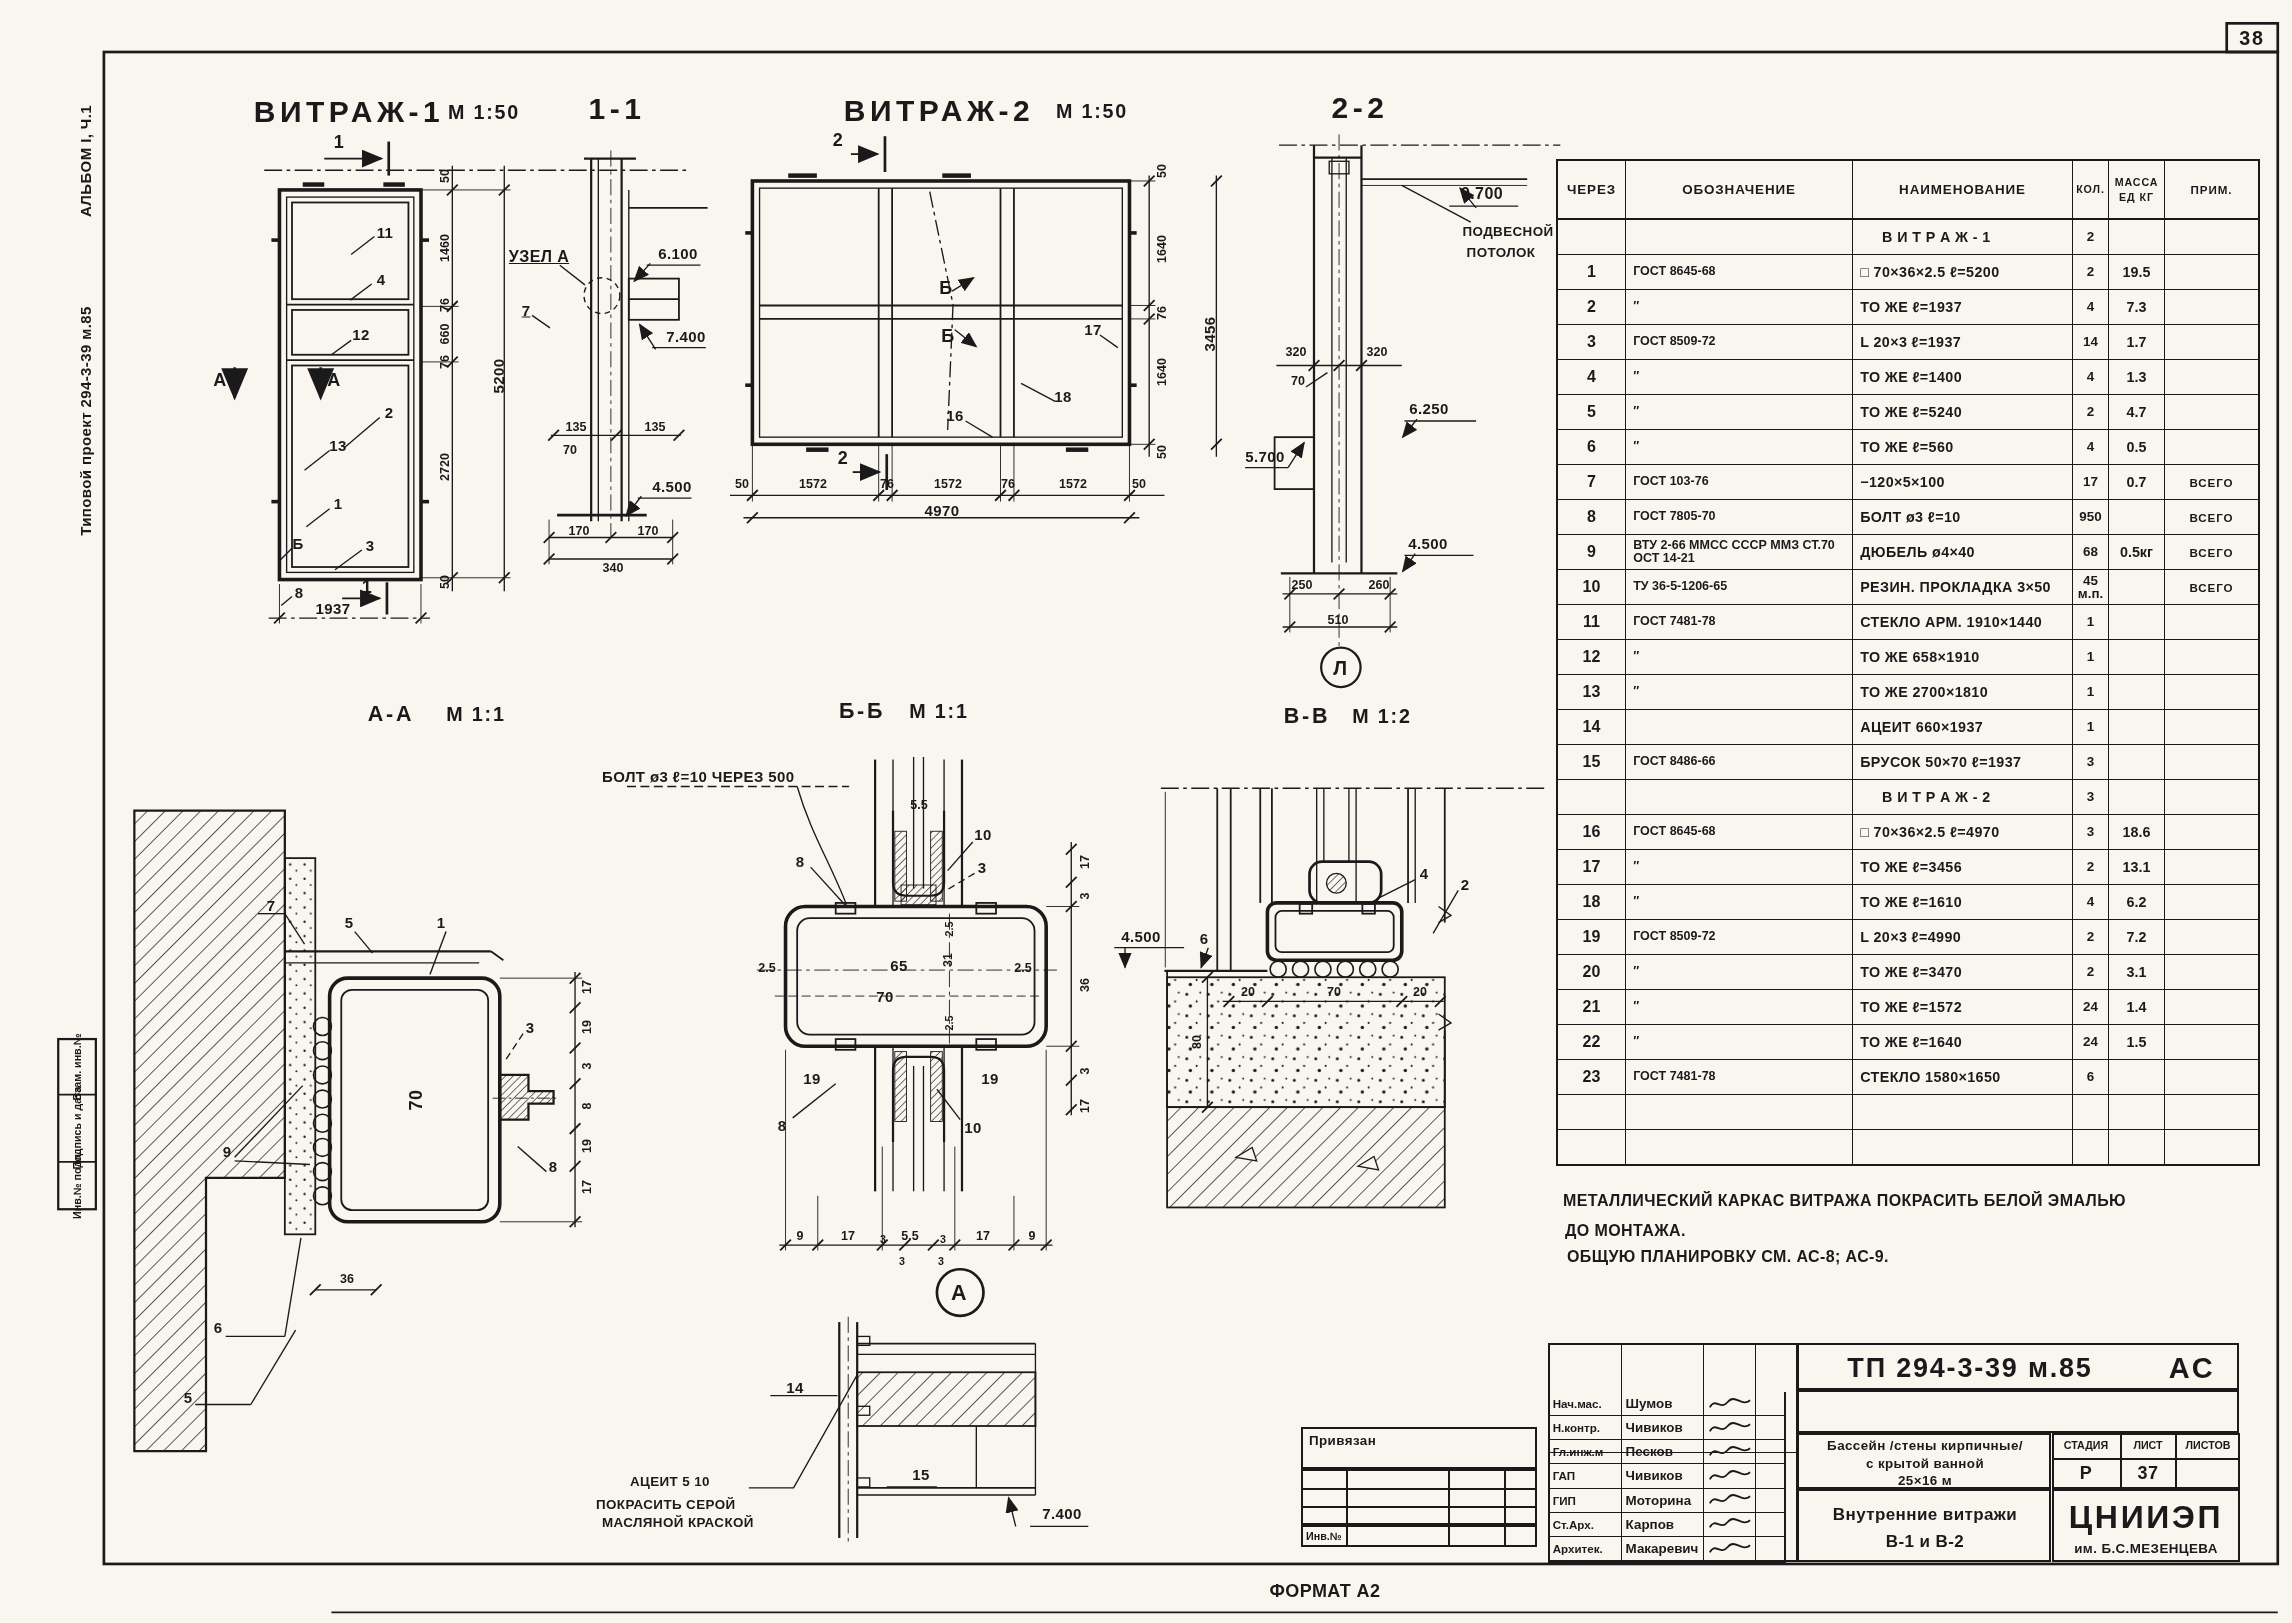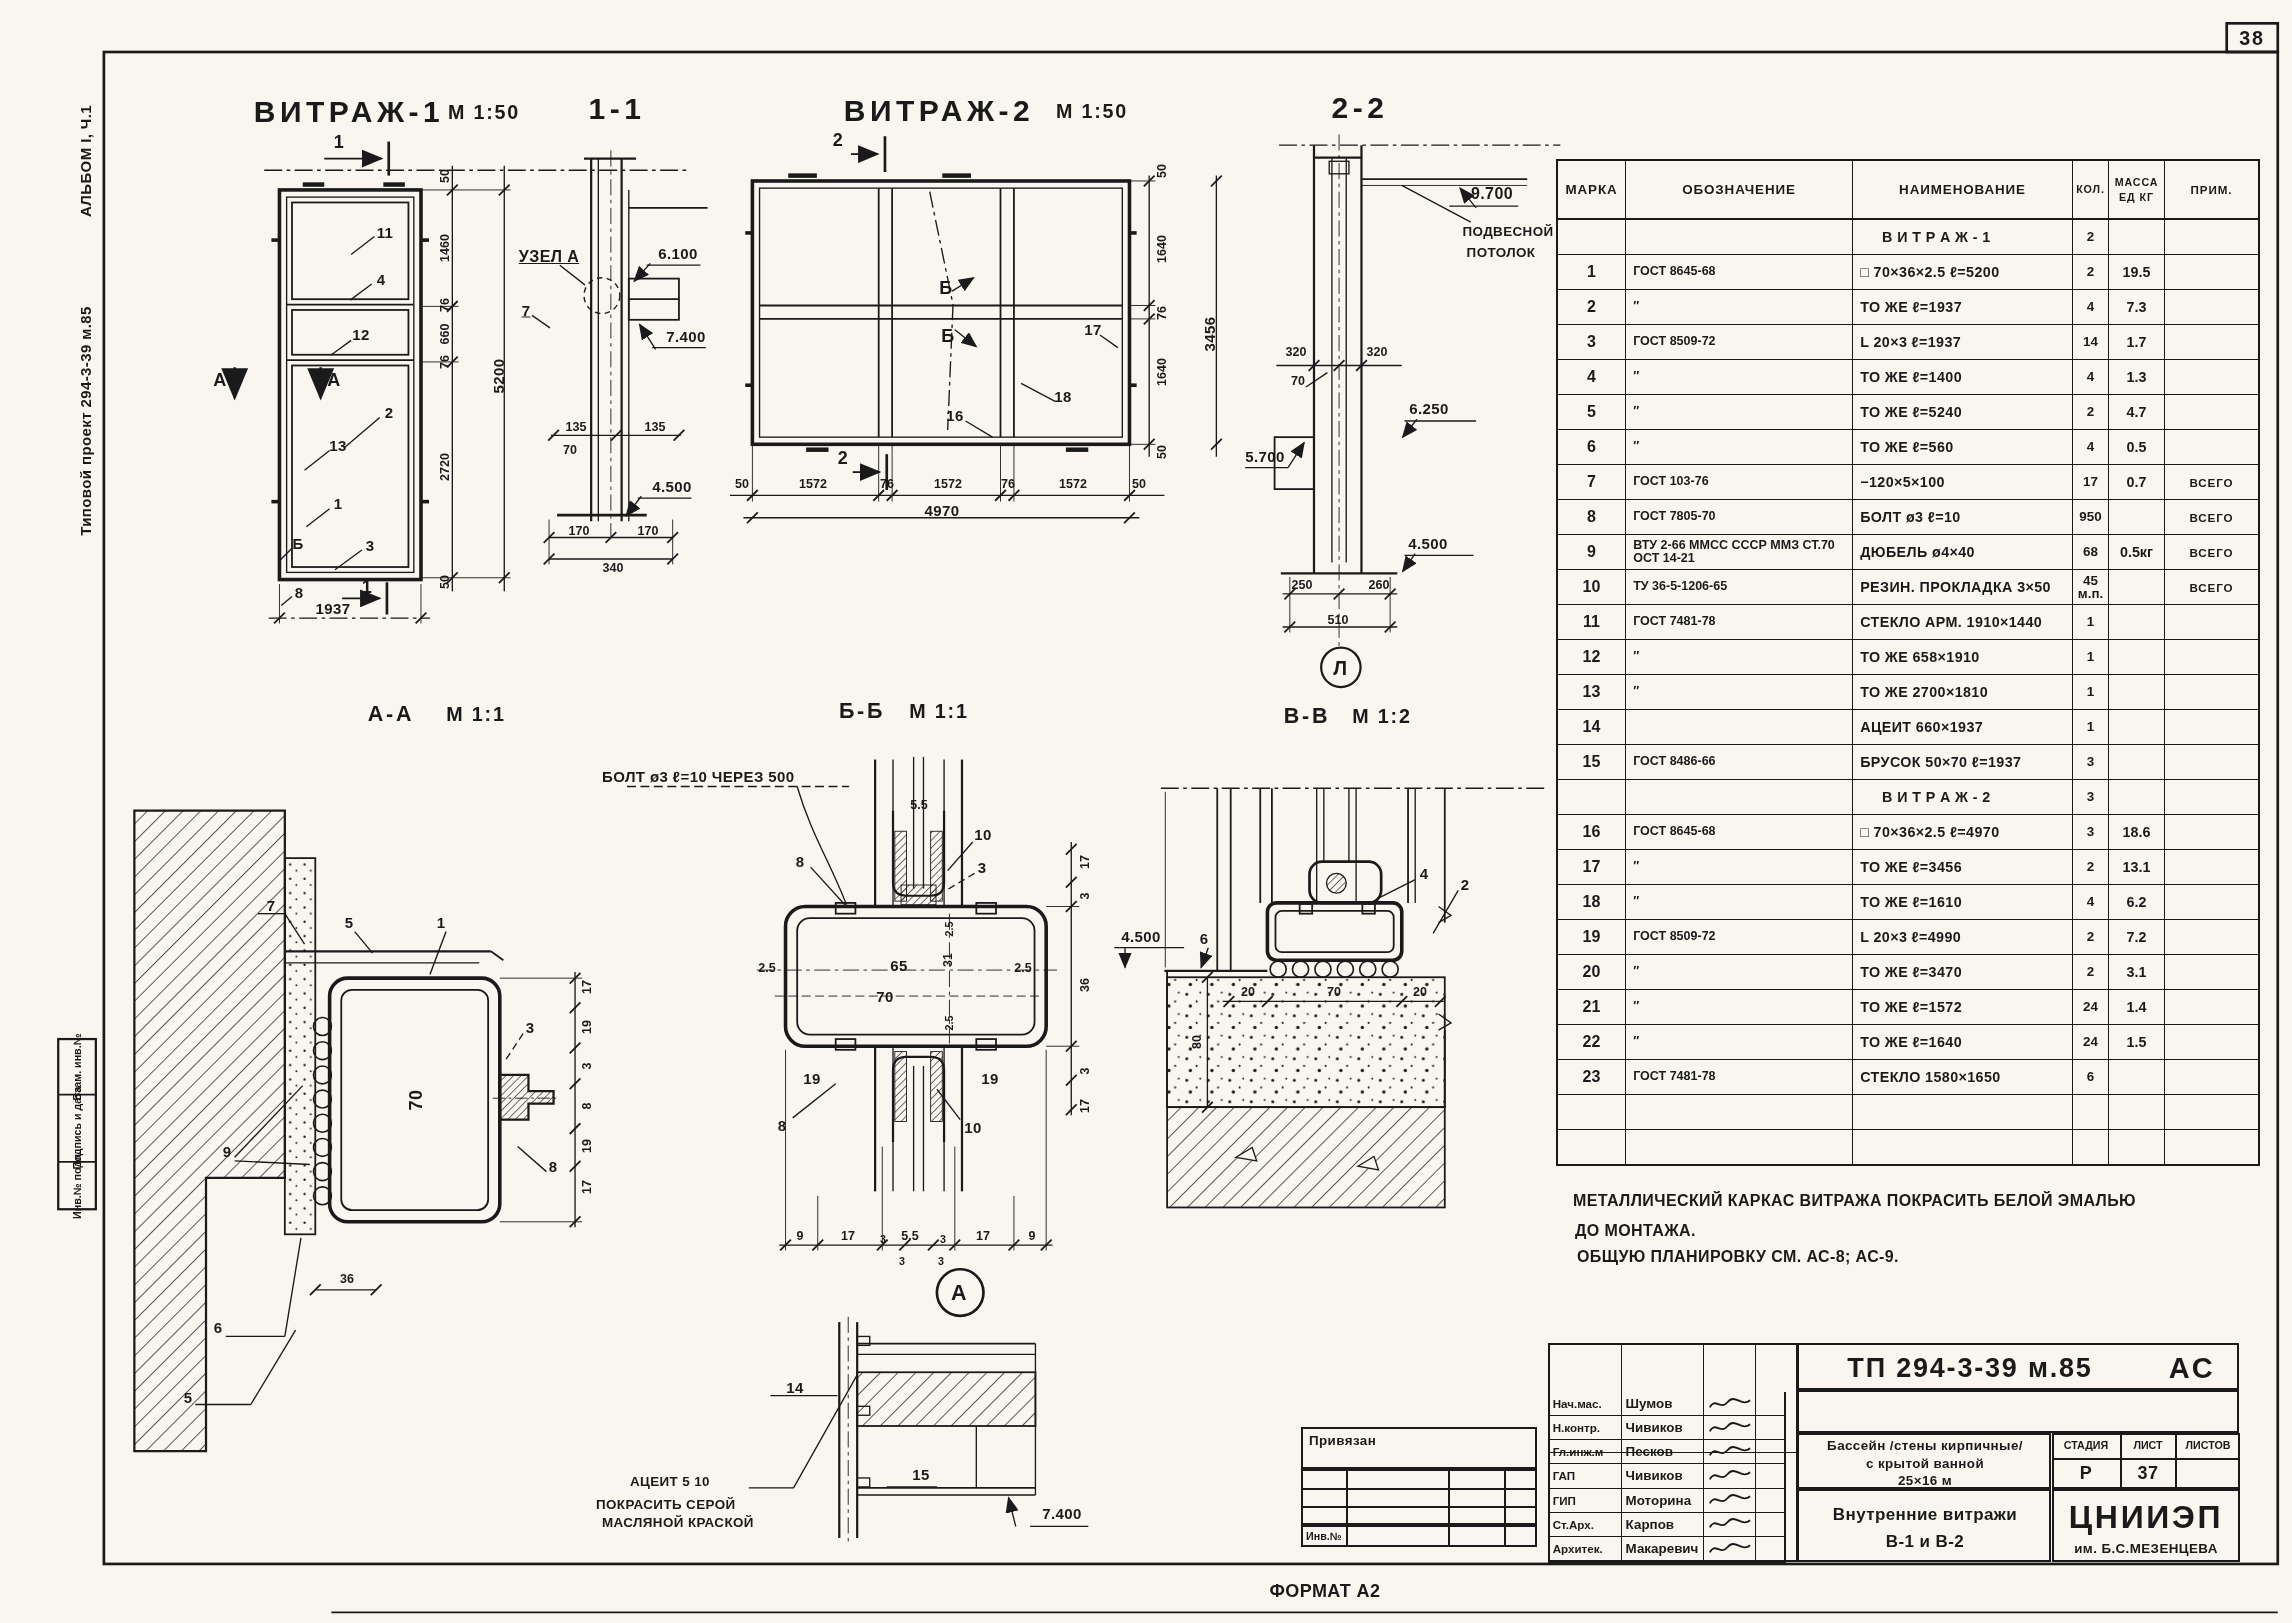--- a/index.html
+++ b/index.html
@@ -7,21 +7,21 @@
          font-family:"Liberation Sans",sans-serif;color:#1a1a1a;overflow:hidden;}
   #art{position:absolute;left:0;top:0;}
   .lbl{position:absolute;transform:translate(-50%,-50%);font-weight:700;font-size:15px;
        letter-spacing:0.4px;white-space:nowrap;color:#1a1a1a;}
   .la{transform:translate(0,-50%);}
   .rot{transform:translate(-50%,-50%) rotate(-90deg);}
   .t26{font-size:30px;letter-spacing:4.5px;}
   .t24{font-size:21.5px;letter-spacing:2.7px;}
   .t22{font-size:19.7px;letter-spacing:1.8px;}
   .t20{font-size:18px;}
-  .t18{font-size:16px;margin-left:10px;}
+  .t18{font-size:16px;}
   .t15{font-size:13.4px;}
   .s{font-size:12.5px;letter-spacing:0;}
   .xs{font-size:10.7px;letter-spacing:0;}
   .und{text-decoration:underline;}
   
   #spec{position:absolute;left:1556px;top:159px;width:704px;border:2.7px solid #1a1a1a;
         box-sizing:border-box;background:transparent;}
   #spec .th{display:flex;height:57px;border-bottom:2.7px solid #1a1a1a;font-weight:700;}
   .tc{border-right:1.8px solid #1a1a1a;display:flex;align-items:center;justify-content:center;
       text-align:center;box-sizing:border-box;overflow:hidden;}
@@ -519,21 +519,21 @@
 <span class="lbl" style="left:1265px;top:456px">5.700</span>
 <span class="lbl" style="left:1428px;top:543px">4.500</span>
 <span class="lbl s" style="left:1302px;top:585px">250</span>
 <span class="lbl s" style="left:1379px;top:585px">260</span>
 <span class="lbl s" style="left:1338px;top:620px">510</span>
 <span class="lbl t22" style="left:1341px;top:668px">Л</span>
 
 <div id="spec">
   <div class="th">
     <div class="tc c0 hcell">
-          <span>МАРКА</span>
+          <span>ЧЕРЕЗ</span>
         </div>
     <div class="tc c1 hcell">
           <span>ОБОЗНАЧЕНИЕ</span>
         </div>
     <div class="tc c2 hcell">
           <span>НАИМЕНОВАНИЕ</span>
         </div>
     <div class="tc c3 hcell" style="font-size:10.7px">
           <span>КОЛ.</span>
         </div>

